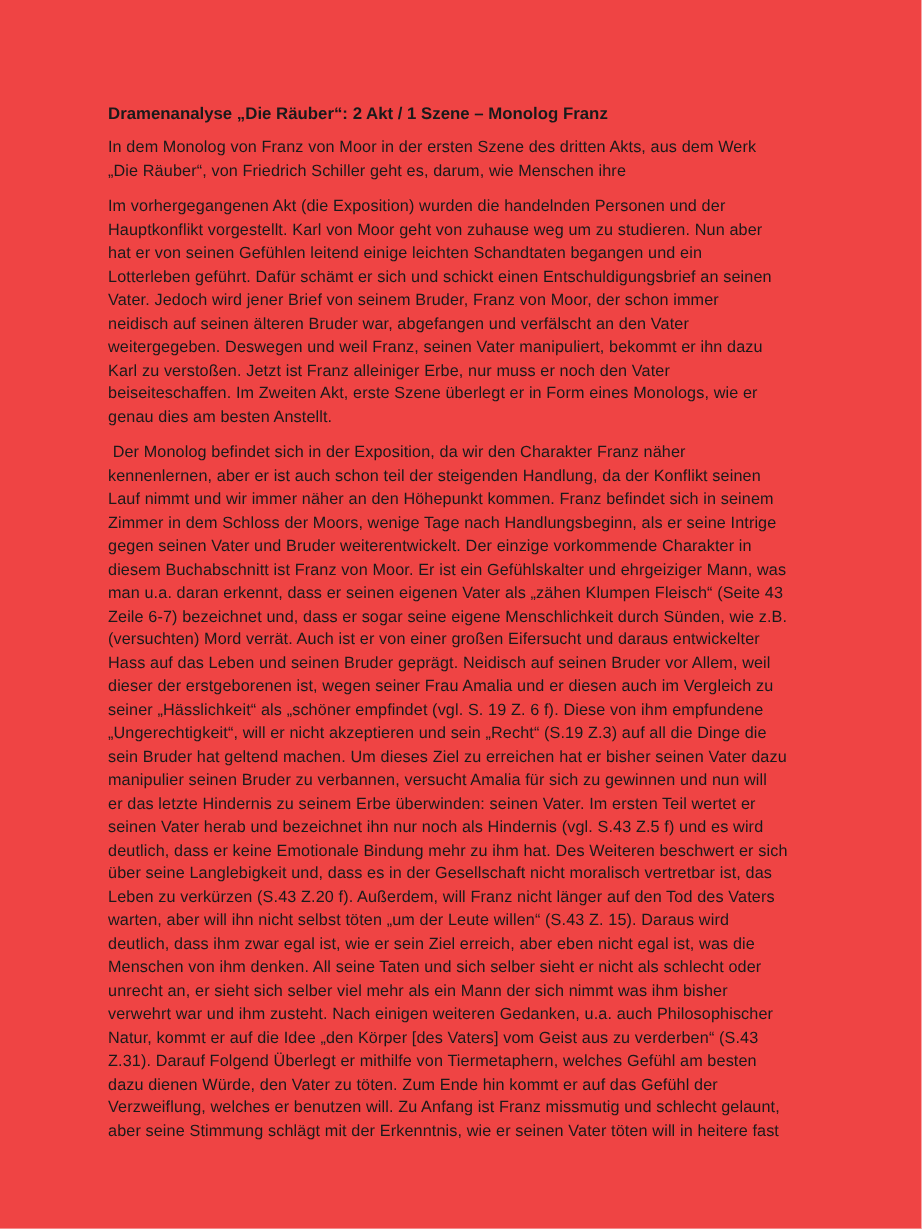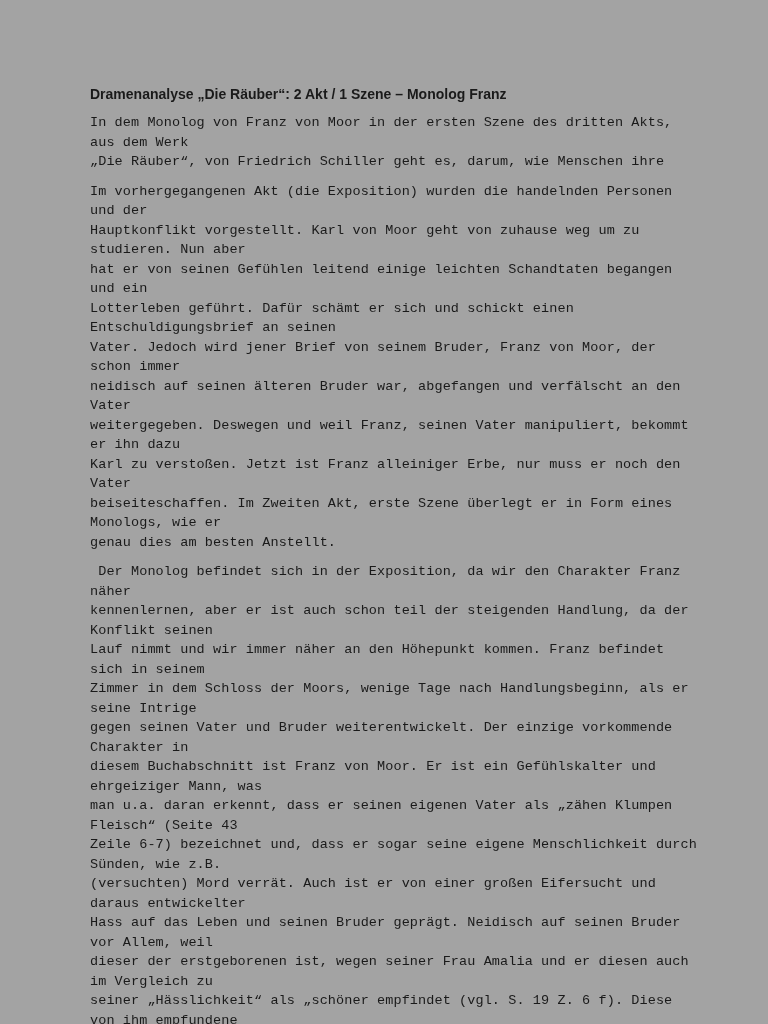--- a/index.html
+++ b/index.html
@@ -4,21 +4,21 @@
 <style>
   html, body {
     margin: 0;
     padding: 0;
     background: #ffffff;
   }
   .page {
     position: relative;
     width: 768px;
     height: 1024px;
-    background: #a3a3a3;
+    background: #ef4444;
     box-sizing: border-box;
     padding: 84px 68px 0 90px;
     overflow: hidden;
     font-family: "Liberation Sans", sans-serif;
     color: #1a1a1a;
   }
   .doc-title {
     font-size: 14px;
     line-height: 20px;
     font-weight: bold;
@@ -26,21 +26,20 @@
     white-space: pre-wrap;
     color: #1a1a1a;
   }
   .doc-paragraph {
     font-size: 13.5px;
     line-height: 19.5px;
     margin: 0 0 10px 0;
     white-space: pre-wrap;
     color: #1a1a1a;
     letter-spacing: 0.1px;
-    font-family: Liberation Mono, monospace;
   }
 </style>
 </head>
 <body>
 
 <div class="page">
   <h1 class="doc-title">Dramenanalyse „Die Räuber“: 2 Akt / 1 Szene – Monolog Franz</h1>
 
   <p class="doc-paragraph">In dem Monolog von Franz von Moor in der ersten Szene des dritten Akts, aus dem Werk
 „Die Räuber“, von Friedrich Schiller geht es, darum, wie Menschen ihre</p>

